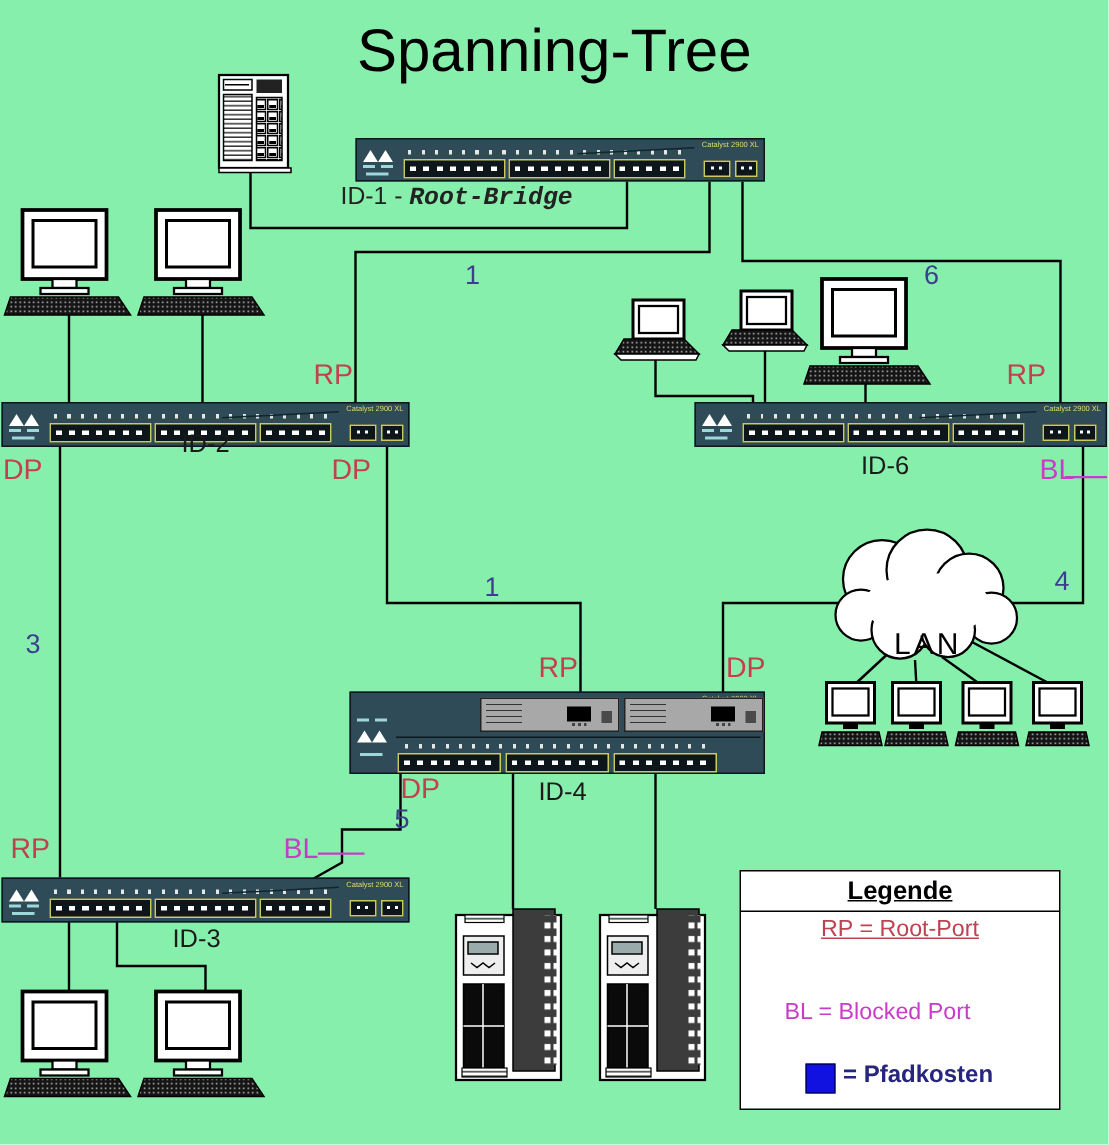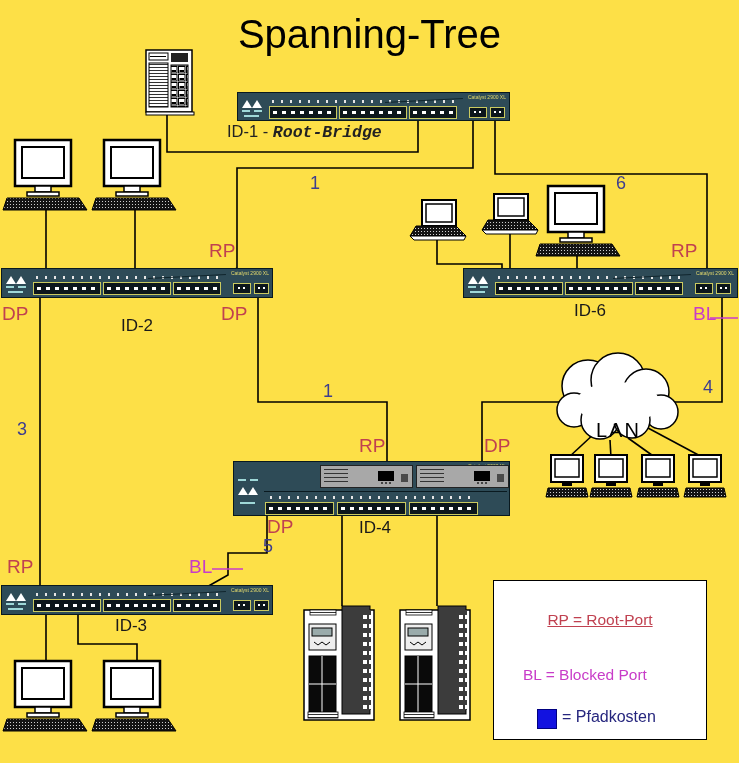--- a/index.html
+++ b/index.html
@@ -1,16 +1,16 @@
 <!DOCTYPE html>
 <html style="--designated-red: #C04150; --blocked-magenta: #C83CC8; --cost-blue: #3D3D8F; --pfad-square-blue: #1212E0; --pfad-text-blue: #26267E; --switch-body: #2E4B57; --port-outline: #CACA60;"><head>
 <meta charset="utf-8">
 <style>
   html,body{margin:0;padding:0;background:#fff;}
-  #canvas{position:relative;width:739px;height:763px;background:#fde047;overflow:hidden;
+  #canvas{position:relative;width:739px;height:763px;background:#86efac;overflow:hidden;
           font-family:"Liberation Sans","DejaVu Sans",sans-serif;}
   .abs{position:absolute;}
   #title{left:0;top:12px;width:739px;text-align:center;font-size:40px;color:#000;letter-spacing:0px;}
   #svglayer{left:0;top:0;pointer-events:none;}
   
   .cost{font-size:18px;color:var(--cost-blue);}
   .portlbl{font-size:19px;color:var(--designated-red);}
   .portlbl.bl{color:var(--blocked-magenta);}
   .swname{font-size:17px;color:#1a1a1a;text-align:center;width:90px;}
   #id1label{left:227px;top:122px;font-size:16.5px;color:#222;}
@@ -56,21 +56,21 @@
   .b41{left:31px;top:40px;width:69px;} .b42{left:103px;top:40px;width:69px;} .b43{left:175px;top:40px;width:69px;}
   
   #legend{left:493px;top:580px;width:214px;height:160px;border:1.5px solid #000;box-sizing:border-box;background:#fff;}
   .lg-head{height:23px;border-bottom:1.5px solid #000;text-align:center;padding-top:3px;}
   .lg-head span{font-weight:bold;text-decoration:underline;font-size:17px;color:#000;}
   .lg-row{position:absolute;left:0;width:100%;text-align:center;font-size:15.5px;color:var(--designated-red);}
   .lg-rp{top:30px;text-decoration:underline;} .lg-dp{top:48px;}
   .lg-bl{position:absolute;left:29px;top:85px;font-size:15.5px;color:var(--blocked-magenta);}
   .lg-sq{position:absolute;left:43px;top:128px;width:18px;height:18px;
         background:var(--pfad-square-blue);border:1px solid #000080;}
-  .lg-pf{position:absolute;left:68px;top:127px;font-size:16px;color:var(--pfad-text-blue);}
+  .lg-pf{position:absolute;left:68px;top:127px;font-size:16px;color:var(--pfad-text-blue);font-weight:bold;}
 </style>
 </head>
 <body>
 
 <div id="canvas">
 
   <div class="abs" id="title">Spanning-Tree</div>
 
   <svg id="svglayer" class="abs" width="739" height="763" viewBox="0 0 739 763">
     <defs>
@@ -315,21 +315,21 @@
         <i></i>
       </div>
     <div class="bank b43">
         <i></i>
       </div>
   </div>
 
   <div class="abs" id="id1label">
     <span>ID-1 - </span><b>Root-Bridge</b>
   </div>
-  <div class="abs swname" style="left:92px;top:316px">ID-2</div>
+  <div class="abs swname" style="left:92px;top:286px">ID-2</div>
   <div class="abs swname" style="left:545px;top:301px">ID-6</div>
   <div class="abs swname" style="left:330px;top:518px">ID-4</div>
   <div class="abs swname" style="left:86px;top:616px">ID-3</div>
 
   <div class="abs cost" style="left:310px;top:173px">1</div>
   <div class="abs cost" style="left:616px;top:173px">6</div>
   <div class="abs cost" style="left:323px;top:381px">1</div>
   <div class="abs cost" style="left:17px;top:419px">3</div>
   <div class="abs cost" style="left:703px;top:377px">4</div>
   <div class="abs cost" style="left:263px;top:536px">5</div>
@@ -341,19 +341,22 @@
   <div class="abs portlbl bl" style="left:693px;top:303px">BL</div>
   <div class="abs portlbl" style="left:359px;top:435px">RP</div>
   <div class="abs portlbl" style="left:484px;top:435px">DP</div>
   <div class="abs portlbl" style="left:267px;top:516px">DP</div>
   <div class="abs portlbl bl" style="left:189px;top:556px">BL</div>
   <div class="abs portlbl" style="left:7px;top:556px">RP</div>
 
   <div class="abs" id="lanlabel">LAN</div>
 
   <div class="abs" id="legend">
+    <div class="lg-head">
+      <span>Legende</span>
+    </div>
     <div class="lg-row lg-rp">RP = Root-Port</div>
     <div class="lg-bl">BL = Blocked Port</div>
     <div class="lg-sq"></div>
     <div class="lg-pf">= Pfadkosten</div>
   </div>
 
 </div>
 
 </body></html>

